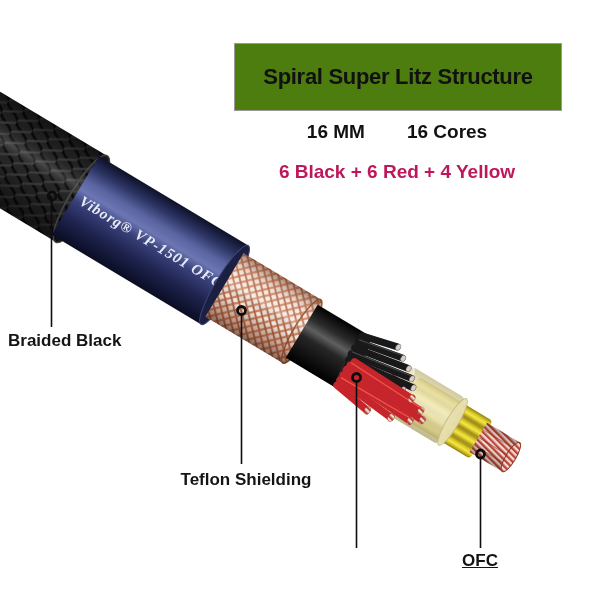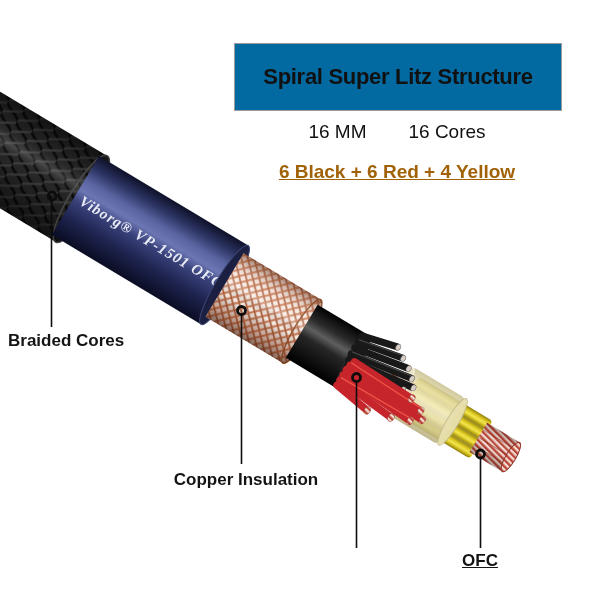--- a/index.html
+++ b/index.html
@@ -3,34 +3,34 @@
 <meta charset="utf-8">
 <style>
   html,body{margin:0;padding:0;background:#fff;}
   .stage{
     position:relative;width:600px;height:600px;background:#ffffff;
     font-family:"Liberation Sans", sans-serif;color:#141414;overflow:hidden;
   }
   .cable-svg{position:absolute;left:0;top:0;width:600px;height:600px;}
   .title-box{
     position:absolute;left:234px;top:43px;width:326px;height:66px;
-    border:1px solid #9a9a9a;background:#0369a1;
+    border:1px solid #9a9a9a;background:#4d7c0f;
     display:flex;align-items:center;justify-content:center;
   }
   .title-box span{
     font-size:22px;font-weight:700;letter-spacing:-0.3px;color:#111;white-space:nowrap;
   }
   .spec-row{
     position:absolute;left:224px;top:121px;width:346px;text-align:center;
-    font-size:19px;font-weight:400;color:#111;white-space:nowrap;
+    font-size:19px;font-weight:700;color:#111;white-space:nowrap;
   }
   .spec-row .gap{display:inline-block;width:42px;}
   .spec-mix{
     position:absolute;left:224px;top:161px;width:346px;text-align:center;
-    font-size:19px;font-weight:700;color:#a16207;white-space:nowrap;text-decoration:underline;
+    font-size:19px;font-weight:700;color:#be185d;white-space:nowrap;
   }
   .callout{position:absolute;font-size:17px;font-weight:700;color:#141414;white-space:nowrap;}
   .callout.center{text-align:center;}
   .lbl-braided{left:8px;top:328px;line-height:26px;}
   .lbl-copper{left:146px;top:470px;width:200px;}
   .lbl-teflon{left:265px;top:551px;width:200px;}
   .lbl-ofc{left:430px;top:551px;width:100px;text-decoration:underline;}
 </style>
 </head>
 <body>
@@ -216,19 +216,19 @@
     <span>Spiral Super Litz Structure</span>
   </div>
 
   <div class="spec-row">
     <span>16 MM</span><span class="gap"></span><span>16 Cores</span>
   </div>
 
   <div class="spec-mix">6 Black + 6 Red + 4 Yellow</div>
 
   <div class="callout lbl-braided">
-    <div>Braided Cores</div>
+    <div>Braided Black</div>
   </div>
 
-  <div class="callout center lbl-copper">Copper Insulation</div>
+  <div class="callout center lbl-copper">Teflon Shielding</div>
   <div class="callout center lbl-ofc">OFC</div>
 
 </div>
 
 </body></html>

